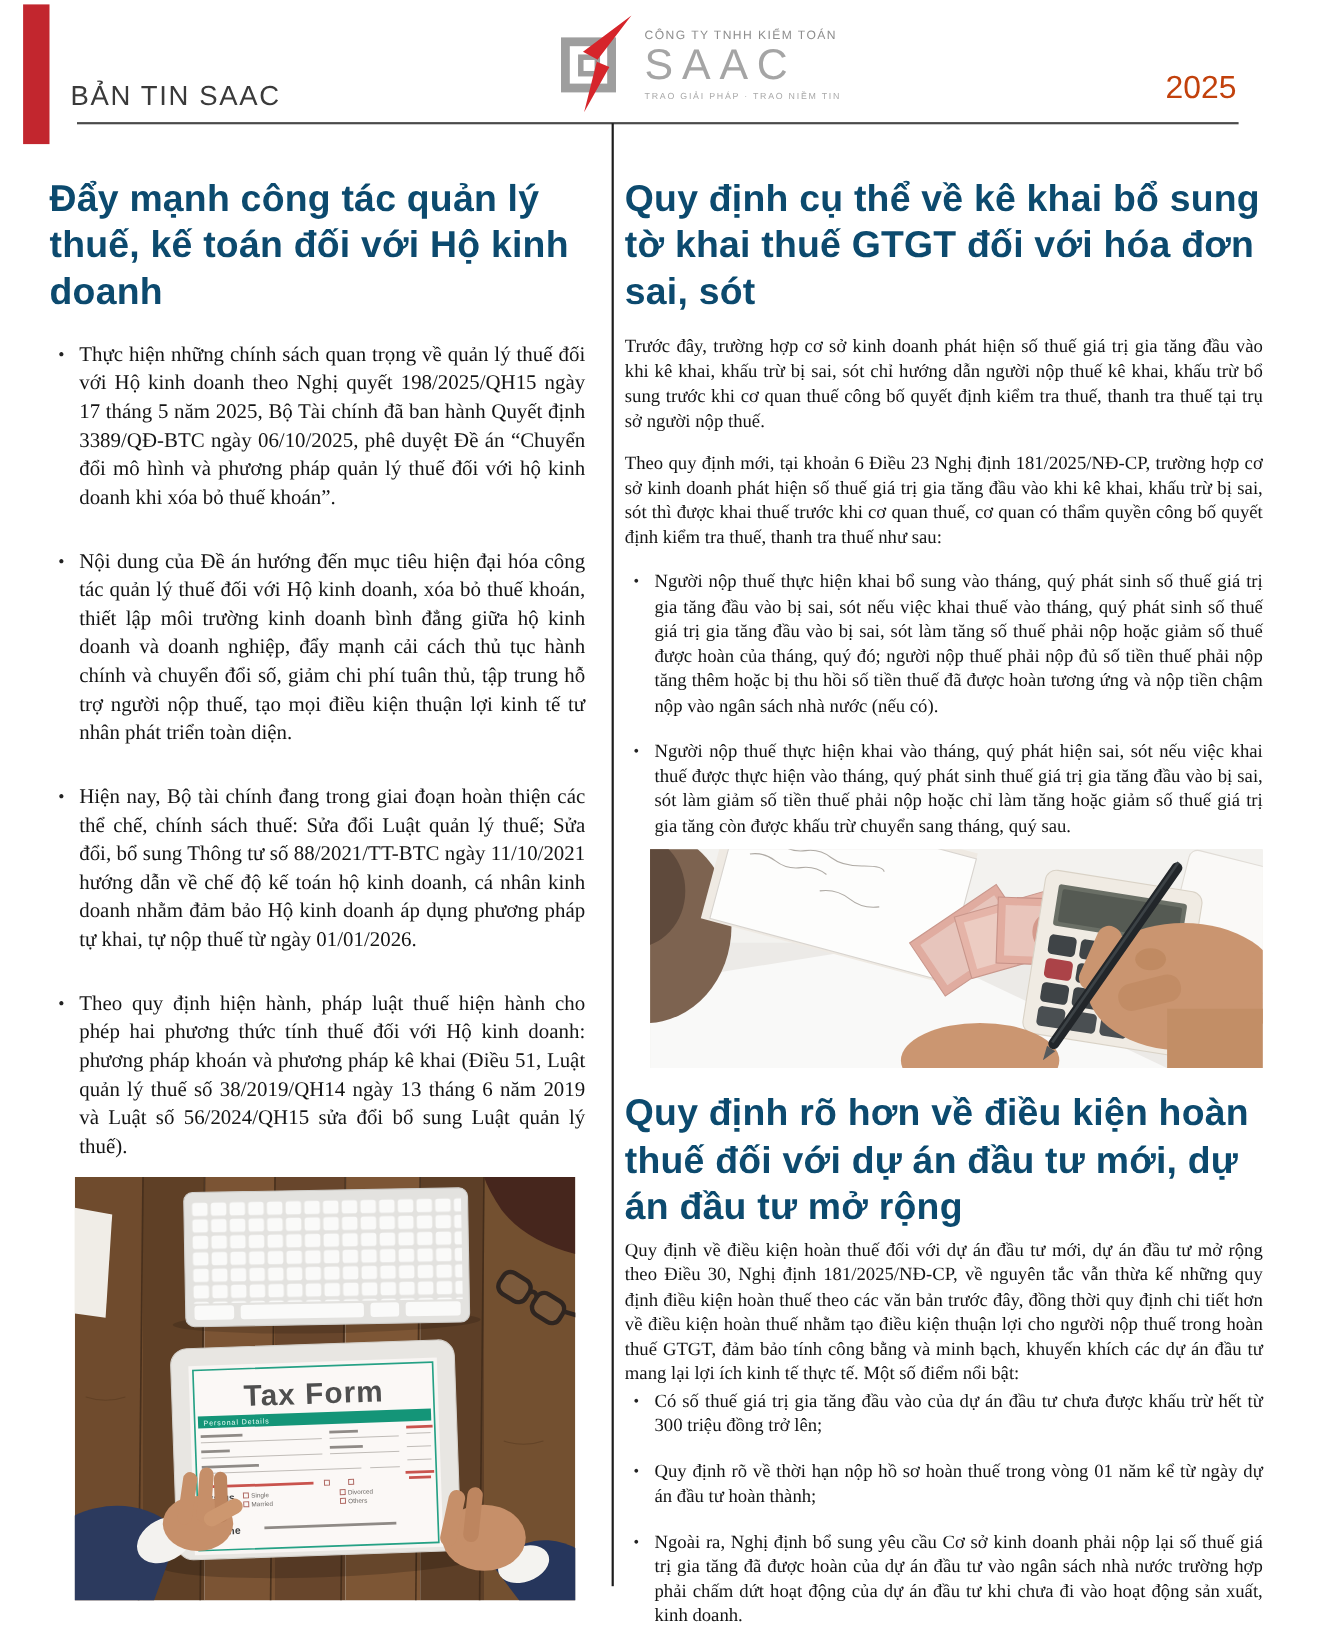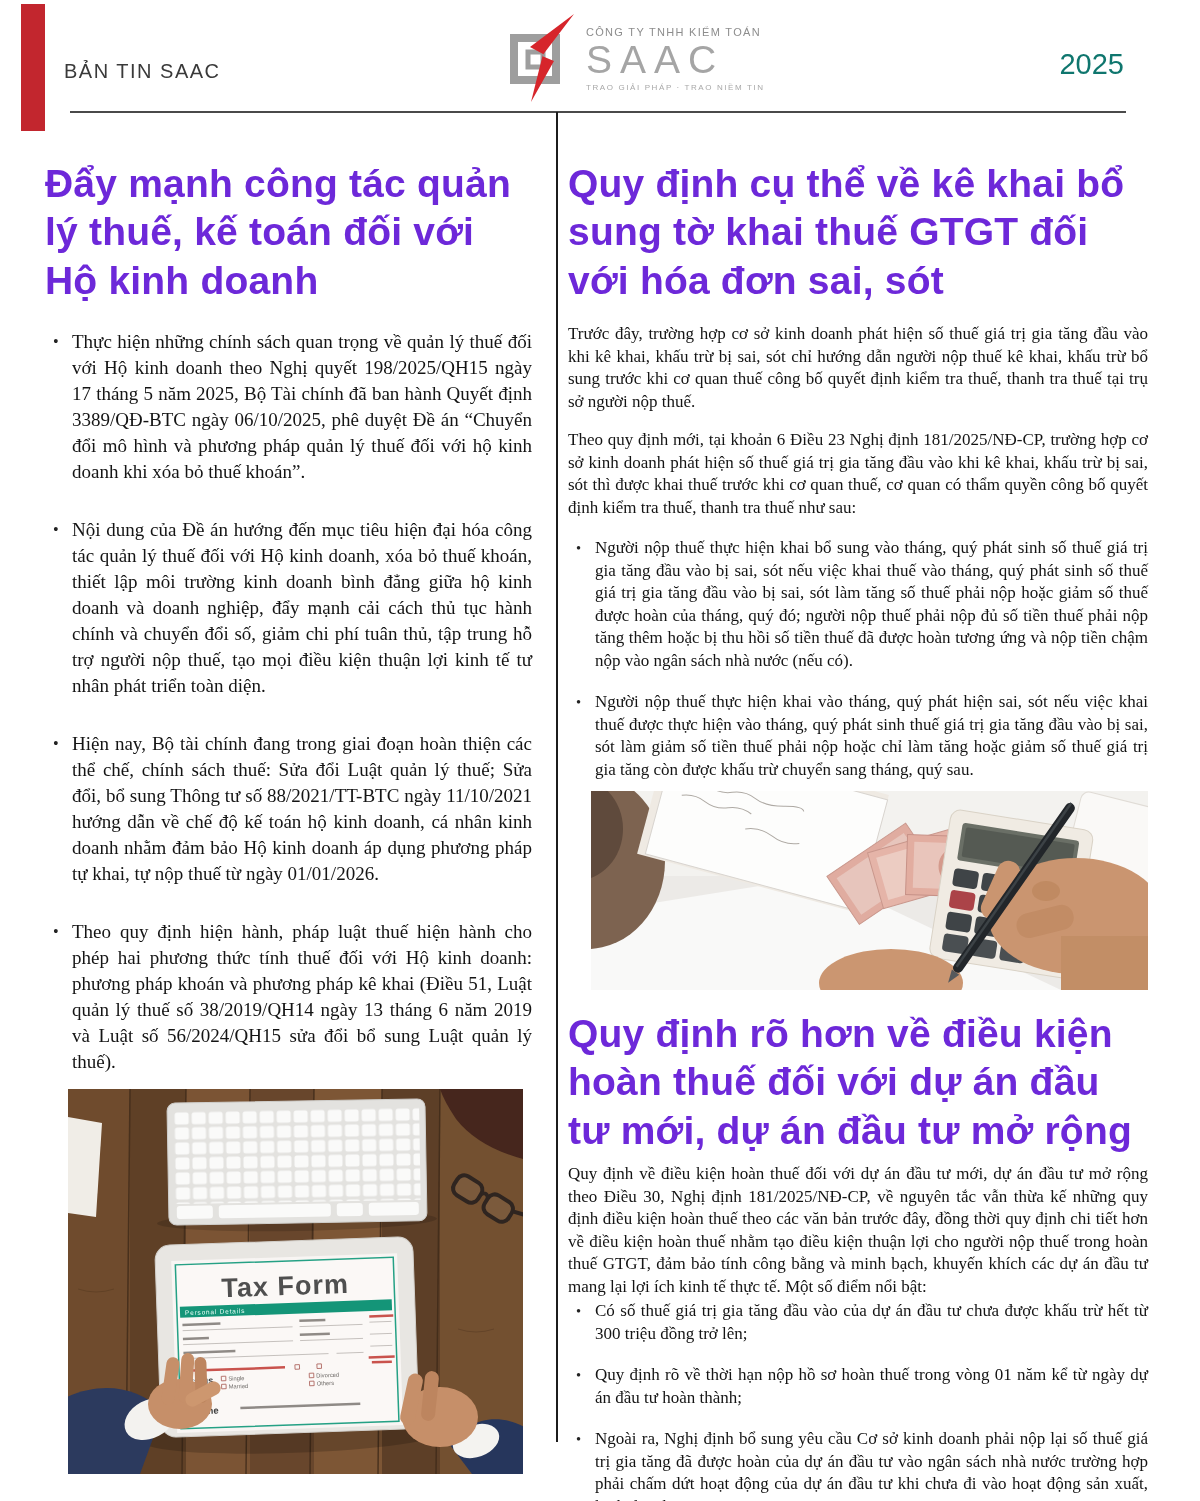--- a/index.html
+++ b/index.html
@@ -1,37 +1,37 @@
 <!DOCTYPE html>
 <html lang="vi"><head>
 <meta charset="utf-8">
 <style>
   html,body{margin:0;padding:0;background:#ffffff;}
   .page{position:relative;width:1200px;height:1501px;background:#ffffff;overflow:hidden;
         font-family:"Liberation Serif",serif;color:#141414;}
   
   .red-bar{position:absolute;left:21px;top:4px;width:24px;height:127px;background:#c2262e;}
-  .masthead-title{position:absolute;left:64px;top:60px;font-family:"Liberation Sans",sans-serif;
-        font-size:20px;letter-spacing:1.5px;color:#3a3a3a;}
-  .year{position:absolute;right:76px;top:48px;font-family:"Liberation Sans",sans-serif;
-        font-size:29px;color:#0f766e;}
+  .masthead-title{position:absolute;left:64px;top:73px;font-family:"Liberation Sans",sans-serif;
+        font-size:25px;letter-spacing:1.5px;color:#3a3a3a;}
+  .year{position:absolute;right:76px;top:64px;font-family:"Liberation Sans",sans-serif;
+        font-size:29px;color:#c2410c;}
   .logo{position:absolute;left:508px;top:12px;display:flex;align-items:center;}
   .logo-icon{width:68px;height:94px;flex:0 0 auto;}
   .logo-text{margin-left:10px;font-family:"Liberation Sans",sans-serif;}
   .logo-company{font-size:11px;letter-spacing:1.3px;color:#8d8d8d;margin-bottom:2px;}
   .logo-brand{font-size:39px;line-height:40px;letter-spacing:8px;color:#a5a5a5;font-weight:400;}
   .logo-tagline{font-size:8px;letter-spacing:1.6px;color:#a8a8a8;margin-top:3px;}
   .hrule{position:absolute;left:70px;top:111px;width:1056px;height:2px;background:#4a4a4a;}
   .vrule{position:absolute;left:556px;top:112px;width:2px;height:1330px;background:#1c1c1c;}
   
   .col{position:absolute;top:160px;}
   .col-left{left:45px;width:487px;}
   .col-right{left:568px;width:580px;}
-  .heading{color:#6d28d9;font-family:"Liberation Sans",sans-serif;font-weight:700;
-        font-size:39px;line-height:1.24;letter-spacing:.2px;margin:0 0 24px 0;}
+  .heading{color:#0c4a6e;font-family:"Liberation Sans",sans-serif;font-weight:700;
+        font-size:34px;line-height:1.24;letter-spacing:.2px;margin:0 0 24px 0;}
   .col-right .heading{margin-bottom:18px;}
   .heading.second{margin-top:20px;margin-bottom:8px;}
   .body-p{margin:0 0 16px 0;font-size:17px;line-height:22.5px;text-align:justify;}
   ul.bullets{list-style:none;margin:0;padding:0 0 0 27px;}
   ul.bullets li{position:relative;text-align:justify;}
   ul.bullets li::before{content:"•";position:absolute;left:-19px;top:0;font-size:.85em;color:#222;}
   .col-left ul.bullets{font-size:19px;line-height:26px;}
   .col-left ul.bullets li + li{margin-top:32px;}
   .col-right ul.bullets{font-size:17px;line-height:22.5px;margin-top:18px;}
   .col-right ul.bullets li + li{margin-top:19px;}

